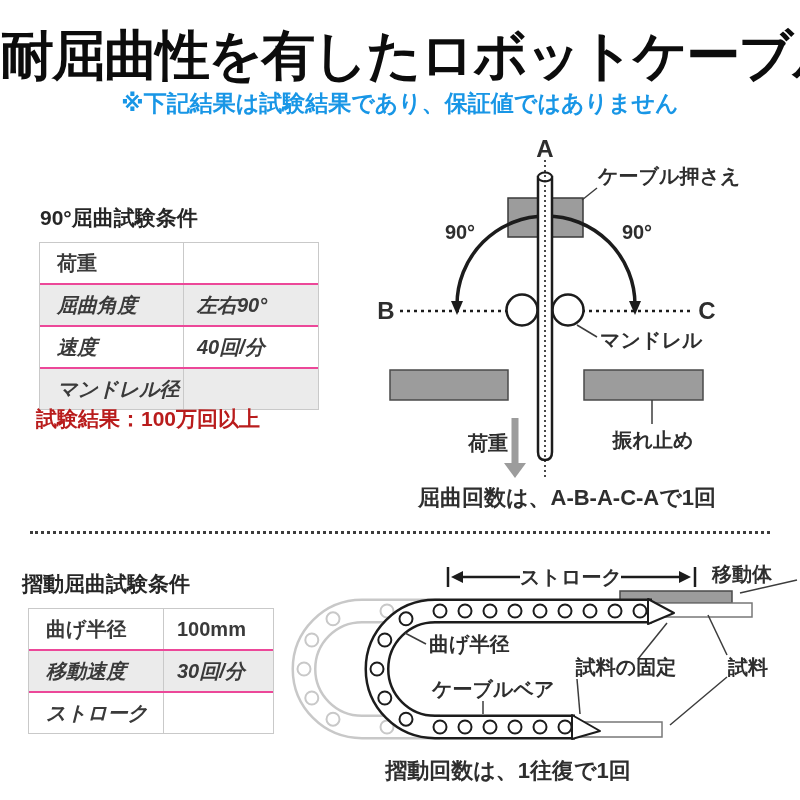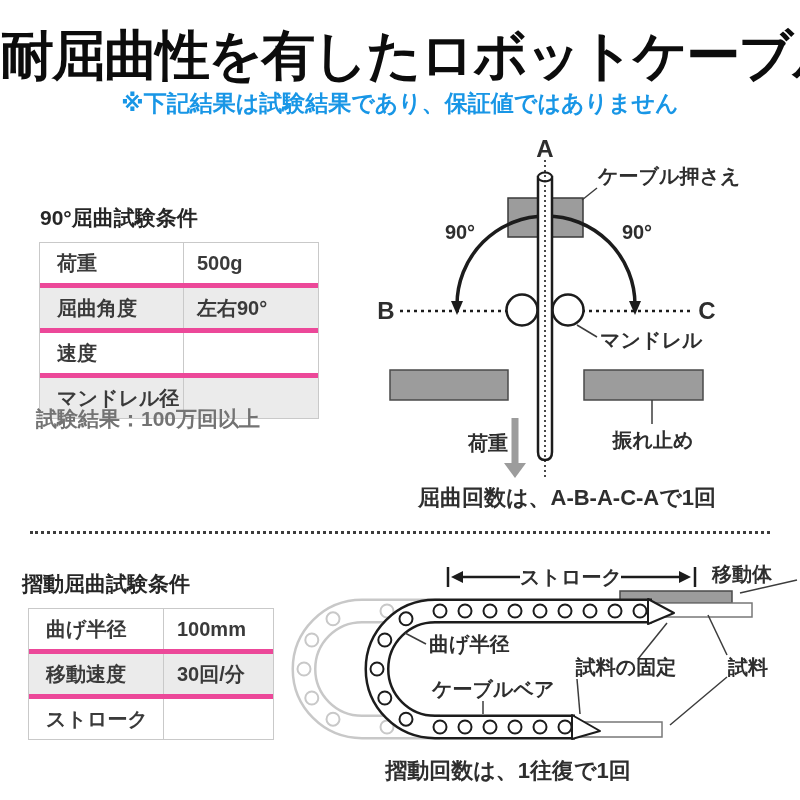--- a/index.html
+++ b/index.html
@@ -10,24 +10,24 @@
   .abs{position:absolute;}
   #title{
     top:20px;left:0;width:800px;text-align:center;
     font-size:54px;font-weight:800;letter-spacing:-2px;color:#0c0c0c;white-space:nowrap;
   }
   #subtitle{
     top:88px;left:0;width:800px;text-align:center;
     font-size:23px;font-weight:700;color:#1896e6;white-space:nowrap;
   }
   .sec-heading{font-size:21px;font-weight:700;color:#262626;white-space:nowrap;}
-  .result-line{font-size:21px;font-weight:700;color:#737373;white-space:nowrap;}
+  .result-line{font-size:21px;font-weight:700;color:#b91c1c;white-space:nowrap;}
   .spec-table{border:1px solid #c9c9c9;background:#fff;}
   .trow{display:flex;height:40px;}
-  .trow + .trow{border-top:5px solid #ec4899;}
+  .trow + .trow{border-top:2px solid #ec4899;font-style:italic;}
   .trow.alt{background:#ebebeb;}
   .tlabel,.tval{
     display:flex;align-items:center;box-sizing:border-box;height:100%;
     font-size:20px;font-weight:700;color:#3a3a3a;white-space:nowrap;
   }
   .tlabel{border-right:1px solid #c9c9c9;padding-left:17px;}
   .tval{padding-left:13px;}
   #table1 .tlabel{width:144px;} #table1 .tval{width:134px;}
   #table2 .tlabel{width:135px;} #table2 .tval{width:109px;}
   #divider{top:531px;left:30px;width:740px;height:0;border-top:3px dotted #3c3c3c;}
@@ -43,28 +43,28 @@
 <div id="stage">
 
   <div id="title" class="abs">耐屈曲性を有したロボットケーブル</div>
   <div id="subtitle" class="abs">※下記結果は試験結果であり、保証値ではありません</div>
 
   <div class="abs sec-heading" style="top:204px;left:40px;text-align:right;">90°屈曲試験条件</div>
 
   <div id="table1" class="abs spec-table" style="top:242px;left:39px;">
     <div class="trow">
       <div class="tlabel">荷重</div>
-      <div class="tval">500g</div>
     </div>
     <div class="trow alt">
       <div class="tlabel">屈曲角度</div>
       <div class="tval">左右90°</div>
     </div>
     <div class="trow">
       <div class="tlabel">速度</div>
+      <div class="tval">40回/分</div>
     </div>
     <div class="trow alt">
       <div class="tlabel">マンドレル径</div>
     </div>
   </div>
 
   <div class="abs result-line" style="top:405px;left:36px;">試験結果：100万回以上</div>
 
   <svg class="abs" style="top:130px;left:370px;" width="420" height="385" viewBox="0 0 420 385">
 

